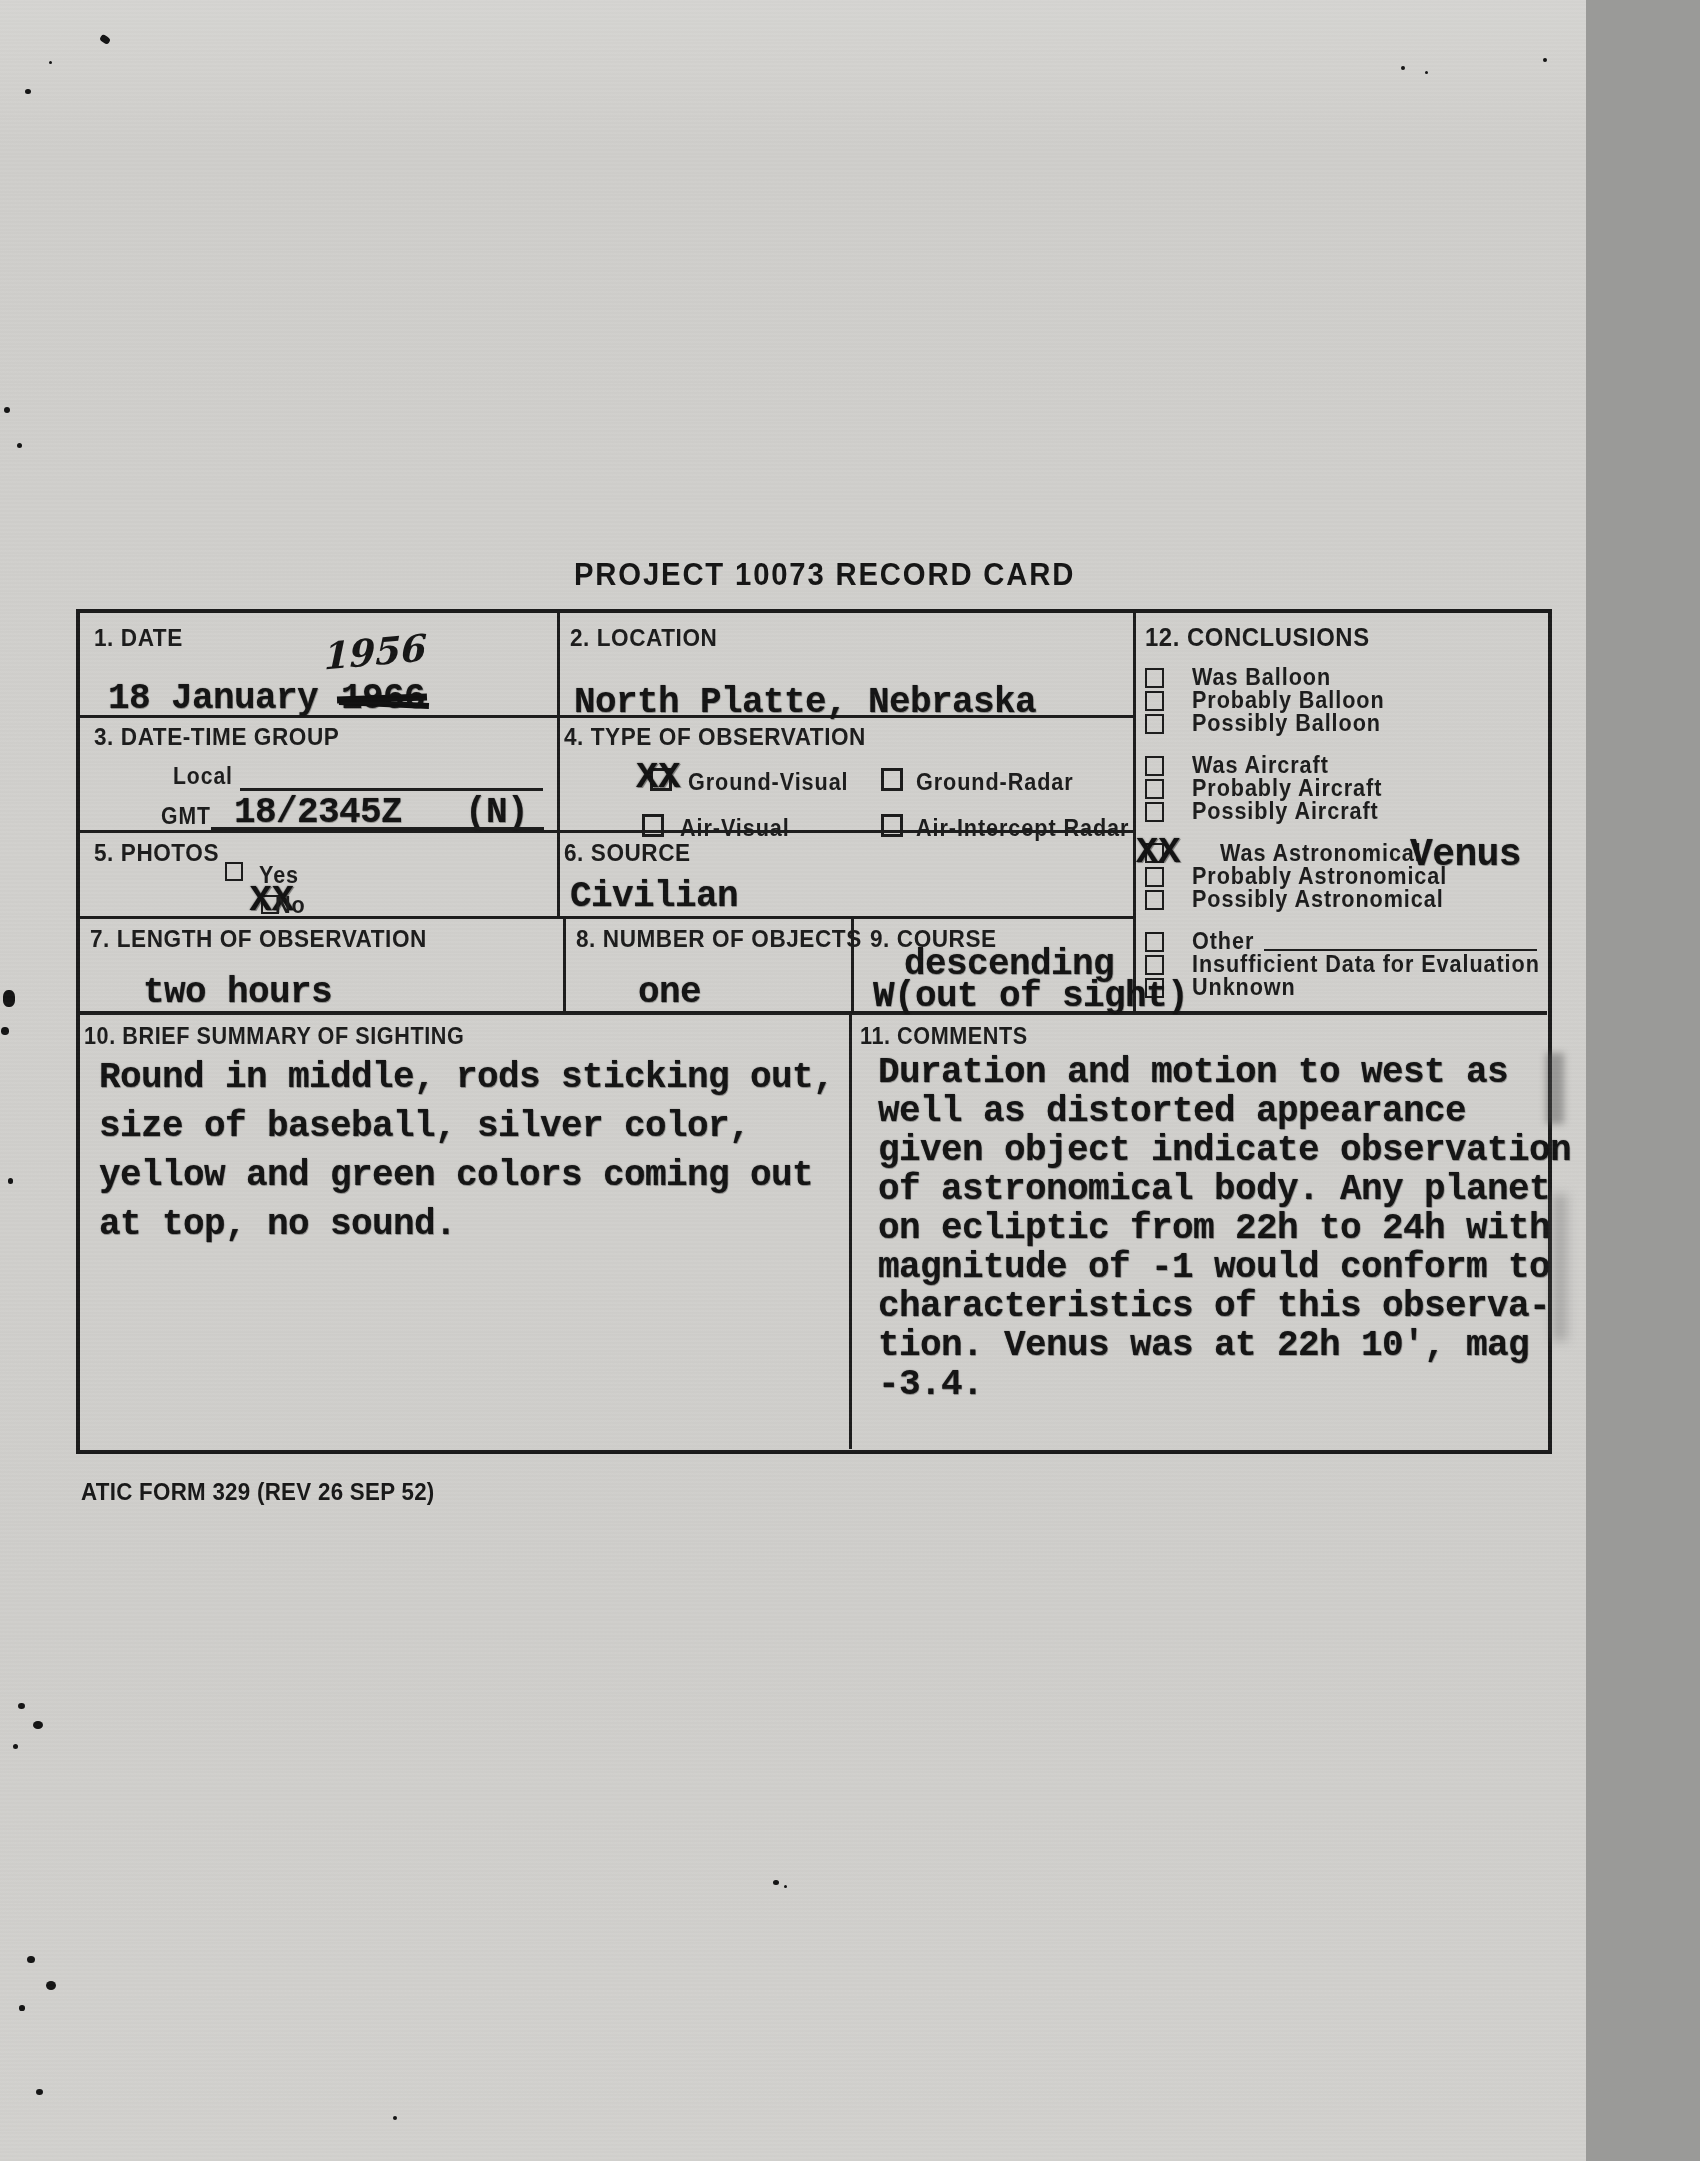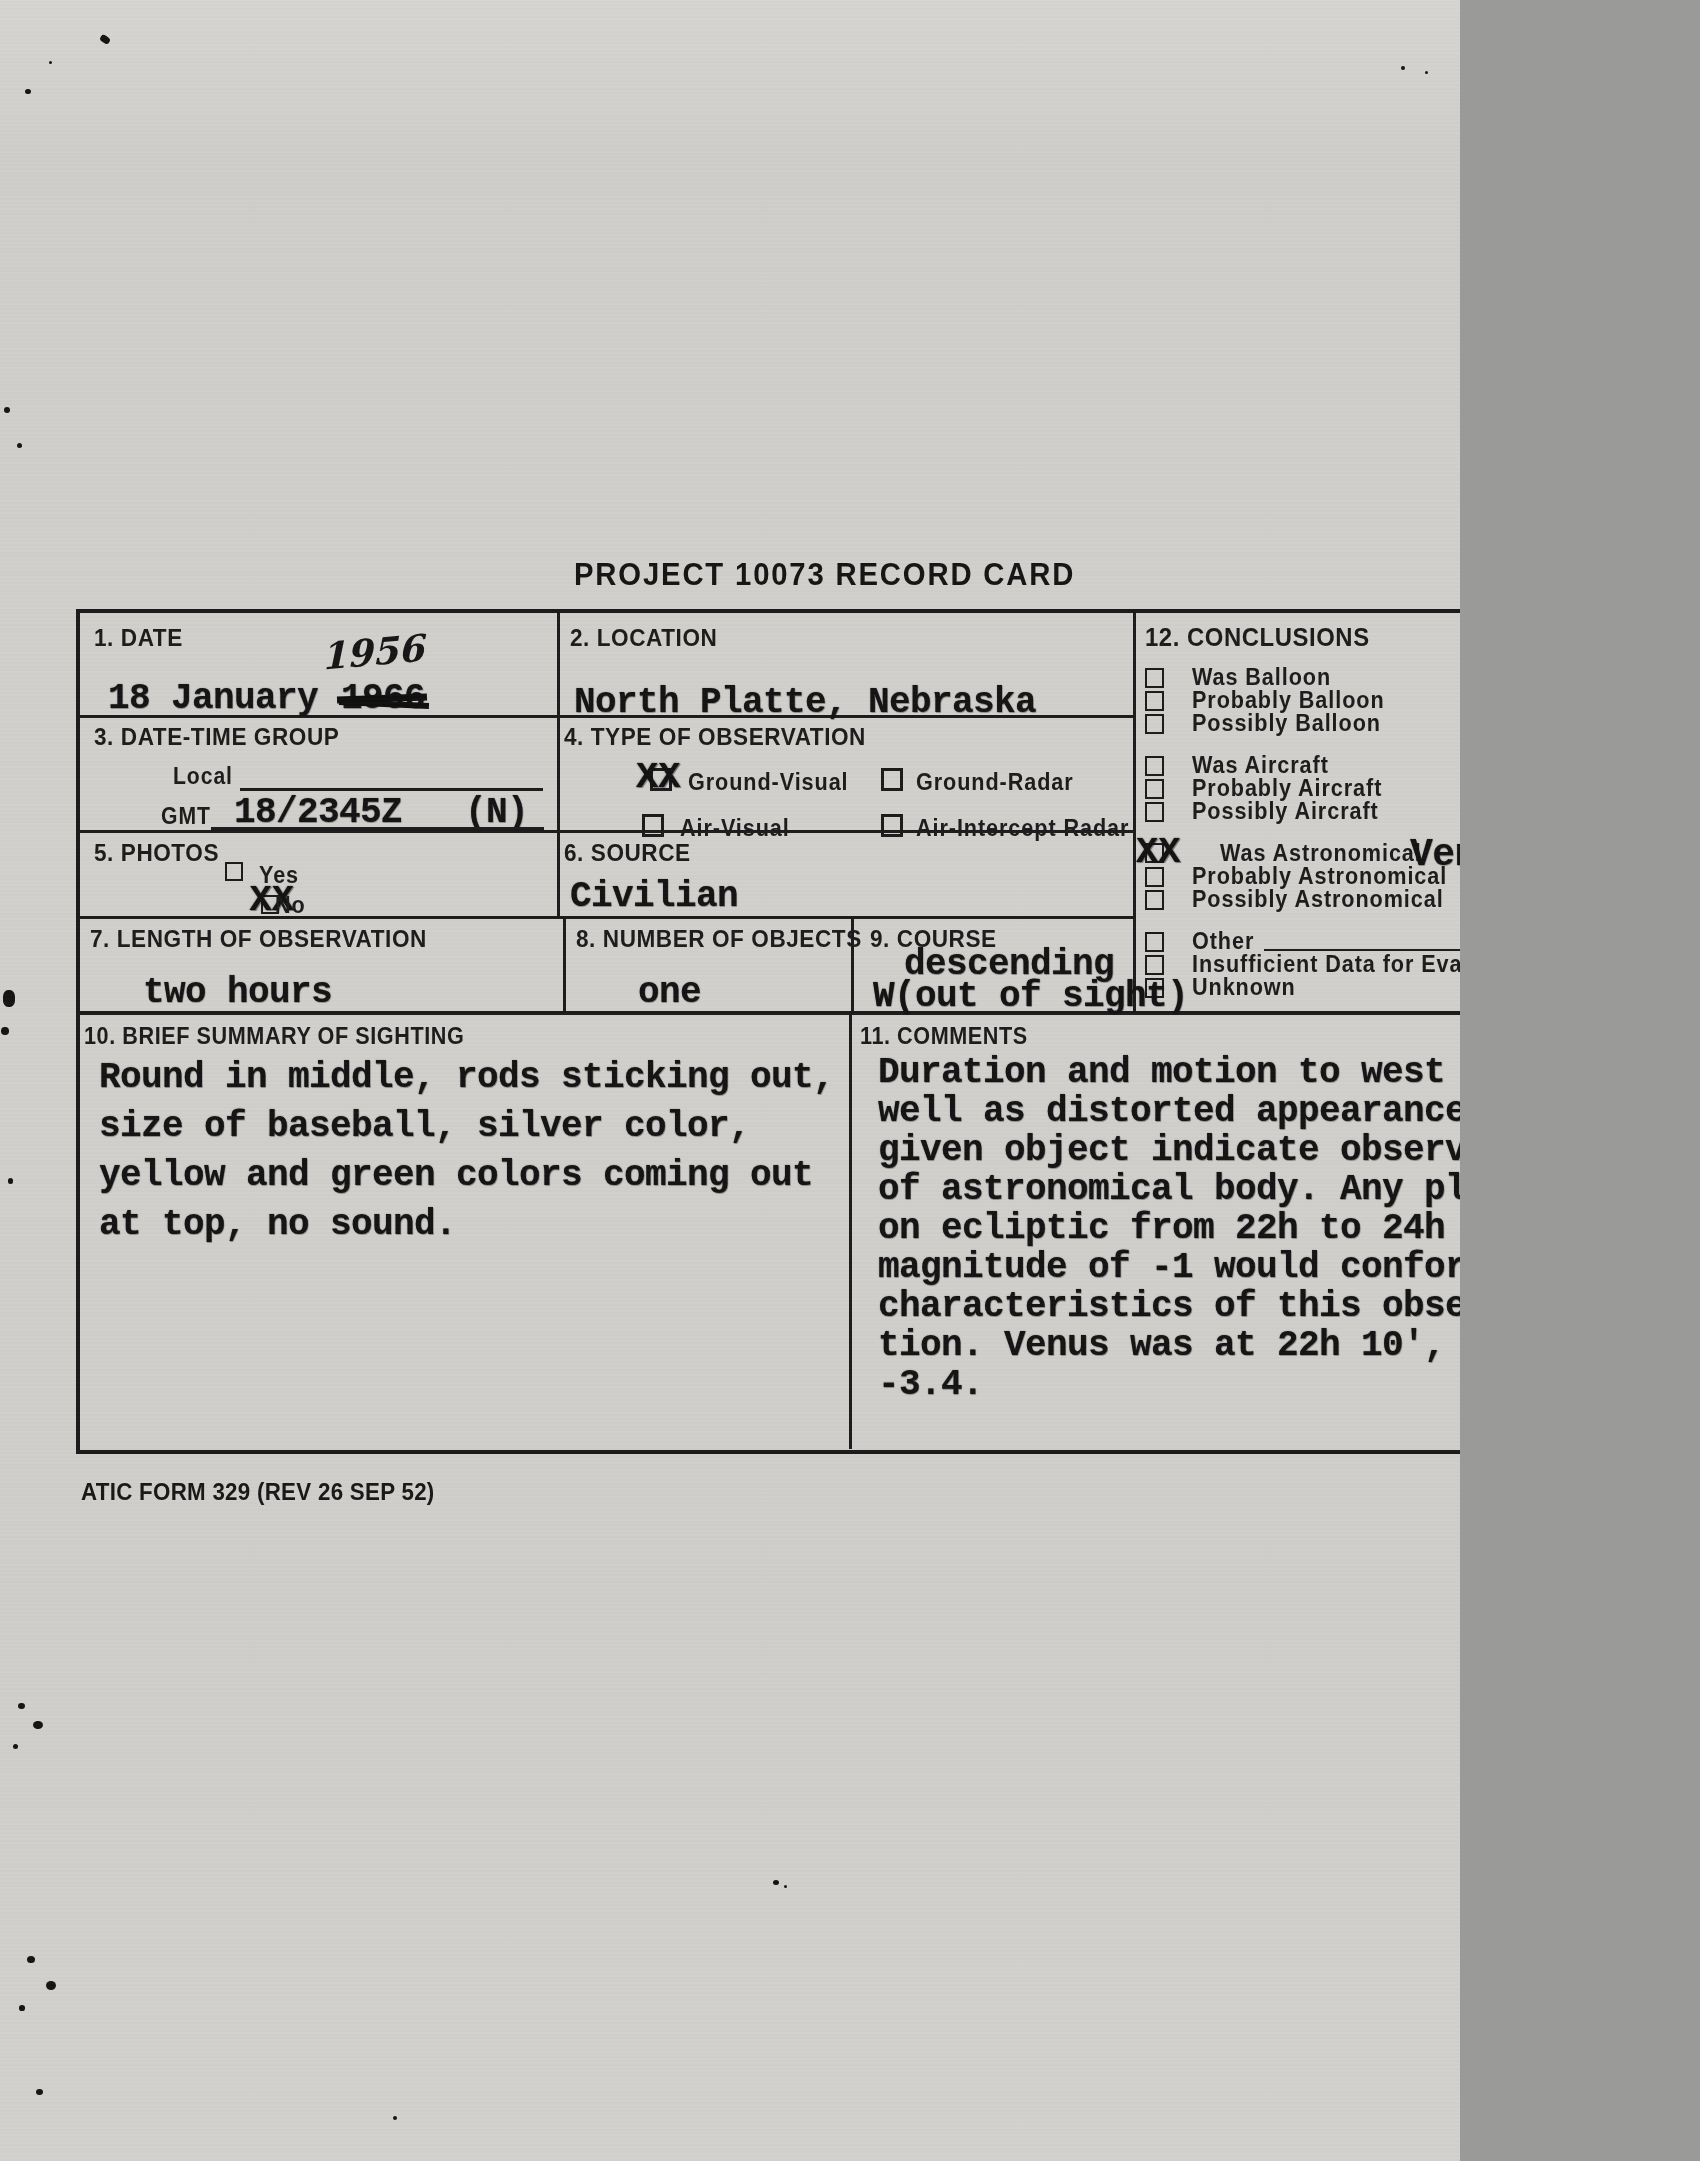--- a/index.html
+++ b/index.html
@@ -1,16 +1,16 @@
 <!DOCTYPE html>
 <html style="font-size:10.2px"><head>
 <meta charset="utf-8">
 <style>
   html,body{margin:0;padding:0;background:#9a9a98;}
-  .page{position:relative;width:1460px;height:2161px;overflow:hidden;
+  .page{position:relative;width:1586px;height:2161px;overflow:hidden;
     background:linear-gradient(180deg,#d6d5d2 0%,#cfcecb 7%,#d1d0cd 40%,#cfcecb 75%,#d2d1ce 100%);
     font-family:"Liberation Sans",sans-serif;color:#1a1a1a;}
   .page::after{content:"";position:absolute;inset:0;pointer-events:none;
     background:repeating-linear-gradient(0deg,rgba(0,0,0,.012) 0 1.9px,rgba(255,255,255,.012) 1.9px 3.8px);}
   .abs{position:absolute;}
   .flabel{font-weight:700;font-size:24px;letter-spacing:0.6px;transform:scaleX(.94);transform-origin:left top;white-space:nowrap;color:#1c1c1c;}
   .gothic{font-weight:700;font-size:23.5px;letter-spacing:1px;transform:scaleX(.92);transform-origin:left top;white-space:nowrap;color:#1c1c1c;}
   .typed{font-family:"Liberation Mono","DejaVu Sans Mono",monospace;font-weight:700;font-size:36px;letter-spacing:-0.6px;
     color:#141414;white-space:pre;text-shadow:0 0 1.3px rgba(25,25,25,.5),0.6px 0.6px 0 rgba(25,25,25,.3);}
   .hand{font-family:"DejaVu Serif",serif;font-style:italic;font-weight:700;font-size:37px;transform:rotate(-5deg) skewX(-6deg);color:#161616;}

